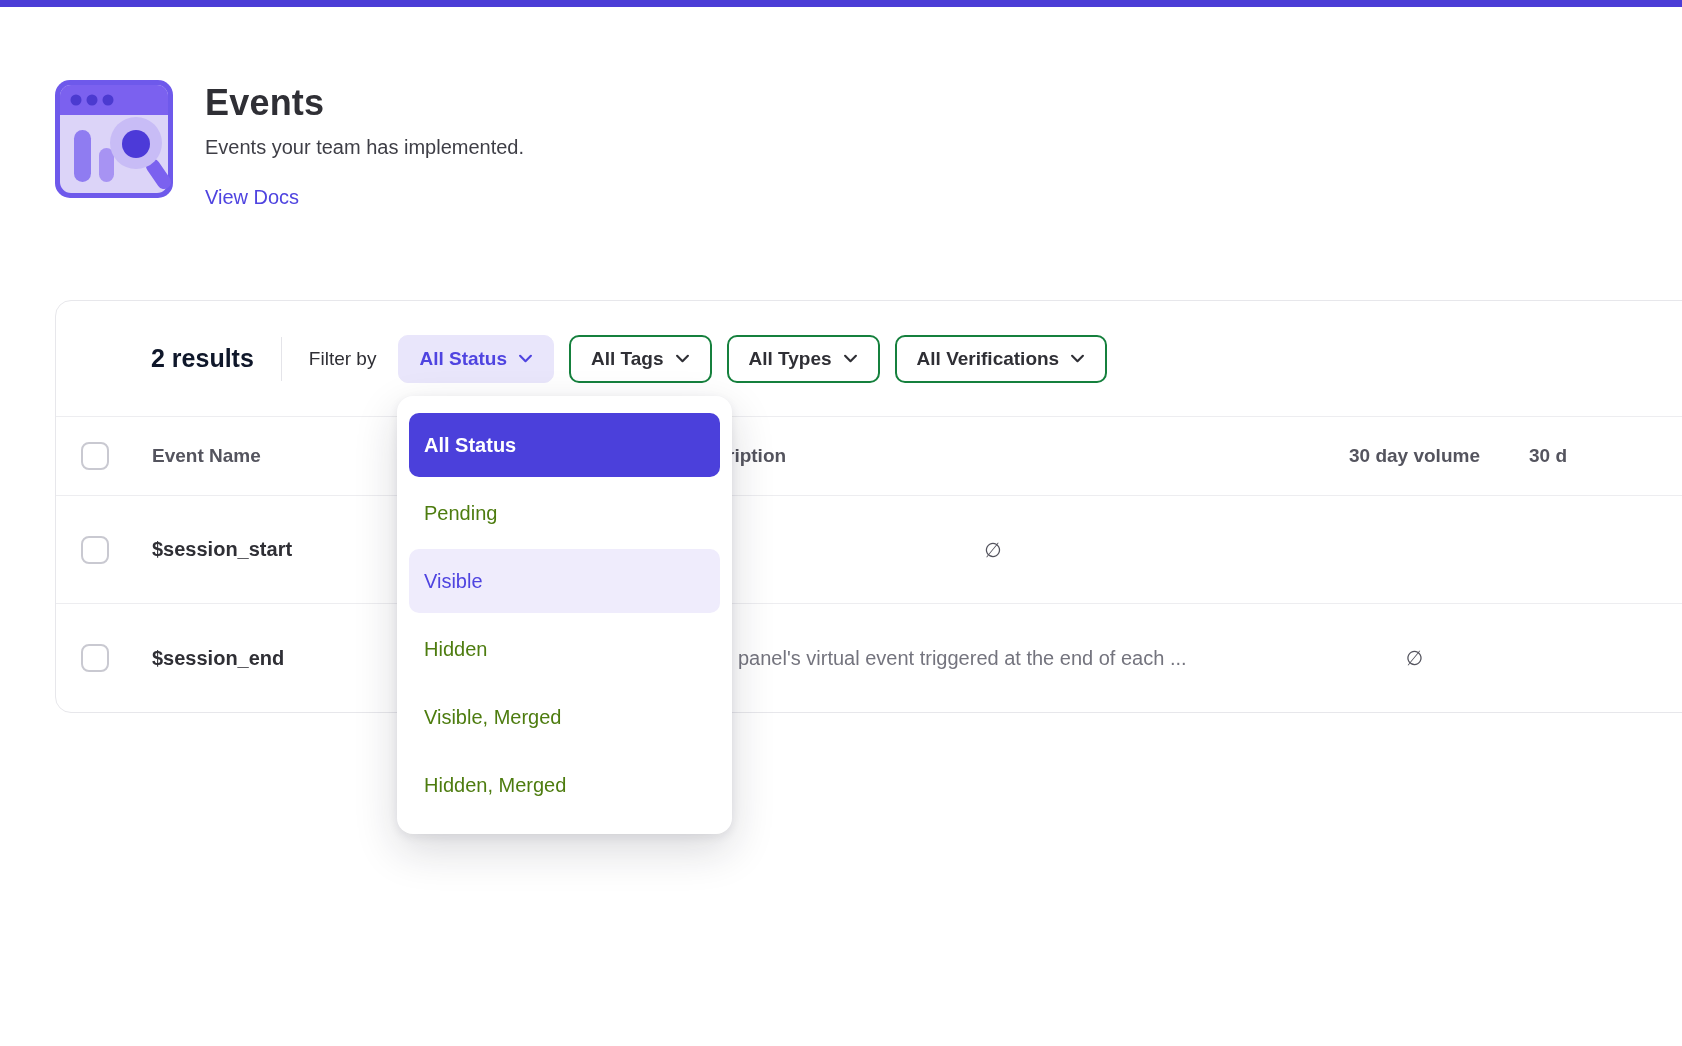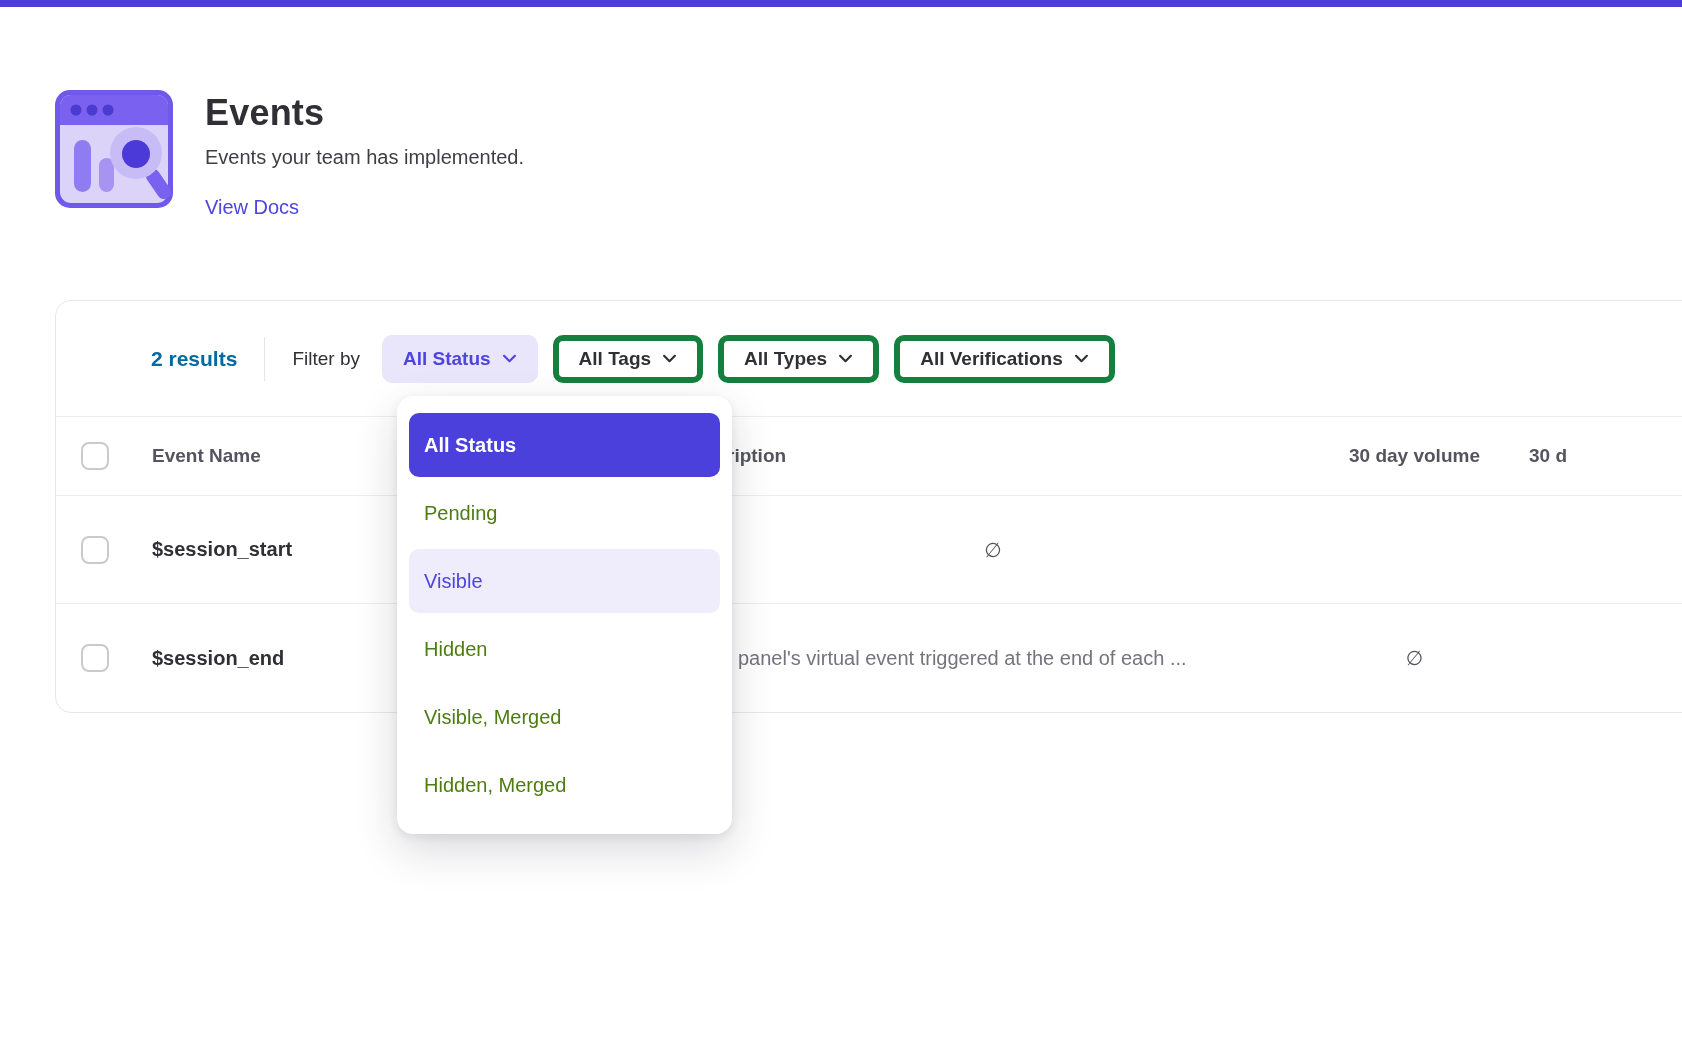--- a/index.html
+++ b/index.html
@@ -9,51 +9,51 @@
     overflow: hidden;
     font-family: "Liberation Sans", sans-serif;
     position: relative;
   }
   .topbar {
     position: absolute; top: 0; left: 0; width: 1682px; height: 7px;
     background: #4B3DD6;
   }
 
   
-  .page-header { position: absolute; left: 55px; top: 90px; display: flex; }
+  .page-header { position: absolute; left: 55px; top: 80px; display: flex; }
   .app-icon { width: 118px; height: 118px; flex: 0 0 118px; }
   .header-text { margin-left: 32px; padding-top: 2px; }
   .page-title { font-size: 36px; font-weight: 700; color: #2F2F35; letter-spacing: 0.2px; }
   .page-subtitle { font-size: 20px; color: #3E3E46; margin-top: 12px; }
   .doc-link { display: inline-block; font-size: 20px; font-weight: 500; color: #4F44E0; margin-top: 27px; text-decoration: none; cursor: pointer; }
 
   
   .card {
     position: absolute; left: 55px; top: 300px;
     width: 1680px; height: 413px;
     background: #fff;
     border: 1px solid #E7E7EB;
     border-radius: 16px;
   }
   .filter-bar {
     height: 116px;
     display: flex; align-items: center;
     padding-left: 95px;
     border-bottom: 1px solid #EDEDF0;
   }
-  .results-count { font-size: 21px; font-weight: 600; color: #0369a1; }
+  .results-count { font-size: 25px; font-weight: 600; color: #0f172a; }
   .vdivider { width: 1px; height: 44px; background: #E4E4E9; margin: 0 27px; }
   .filter-by { font-size: 19px; font-weight: 500; color: #2F2F35; margin-right: 22px; }
   .chip {
     height: 48px; border-radius: 10px;
     display: inline-flex; align-items: center; gap: 11px;
     padding: 0 20px; margin-right: 15px;
     font-family: "Liberation Sans", sans-serif;
     font-size: 19px; font-weight: 600; color: #2F2F35;
-    background: #fff; border: 6px solid #15803d; cursor: pointer;
+    background: #fff; border: 2px solid #15803d; cursor: pointer;
   }
   .chip.active { background: #E9E6FB; color: #4F44E0; border: 1px solid #E9E6FB; }
   .chev { width: 15px; height: 9px; display: block; }
 
   
   .tgrid { display: grid; grid-template-columns: 96px 506px 1fr 160px 233px; align-items: center; }
   .thead { height: 79px; border-bottom: 1px solid #EDEDF0; }
   .th { font-size: 19px; font-weight: 700; color: #54545E; }
   .trow { height: 108px; border-bottom: 1px solid #EDEDF0; }
   .trow:last-child { border-bottom: none; }

